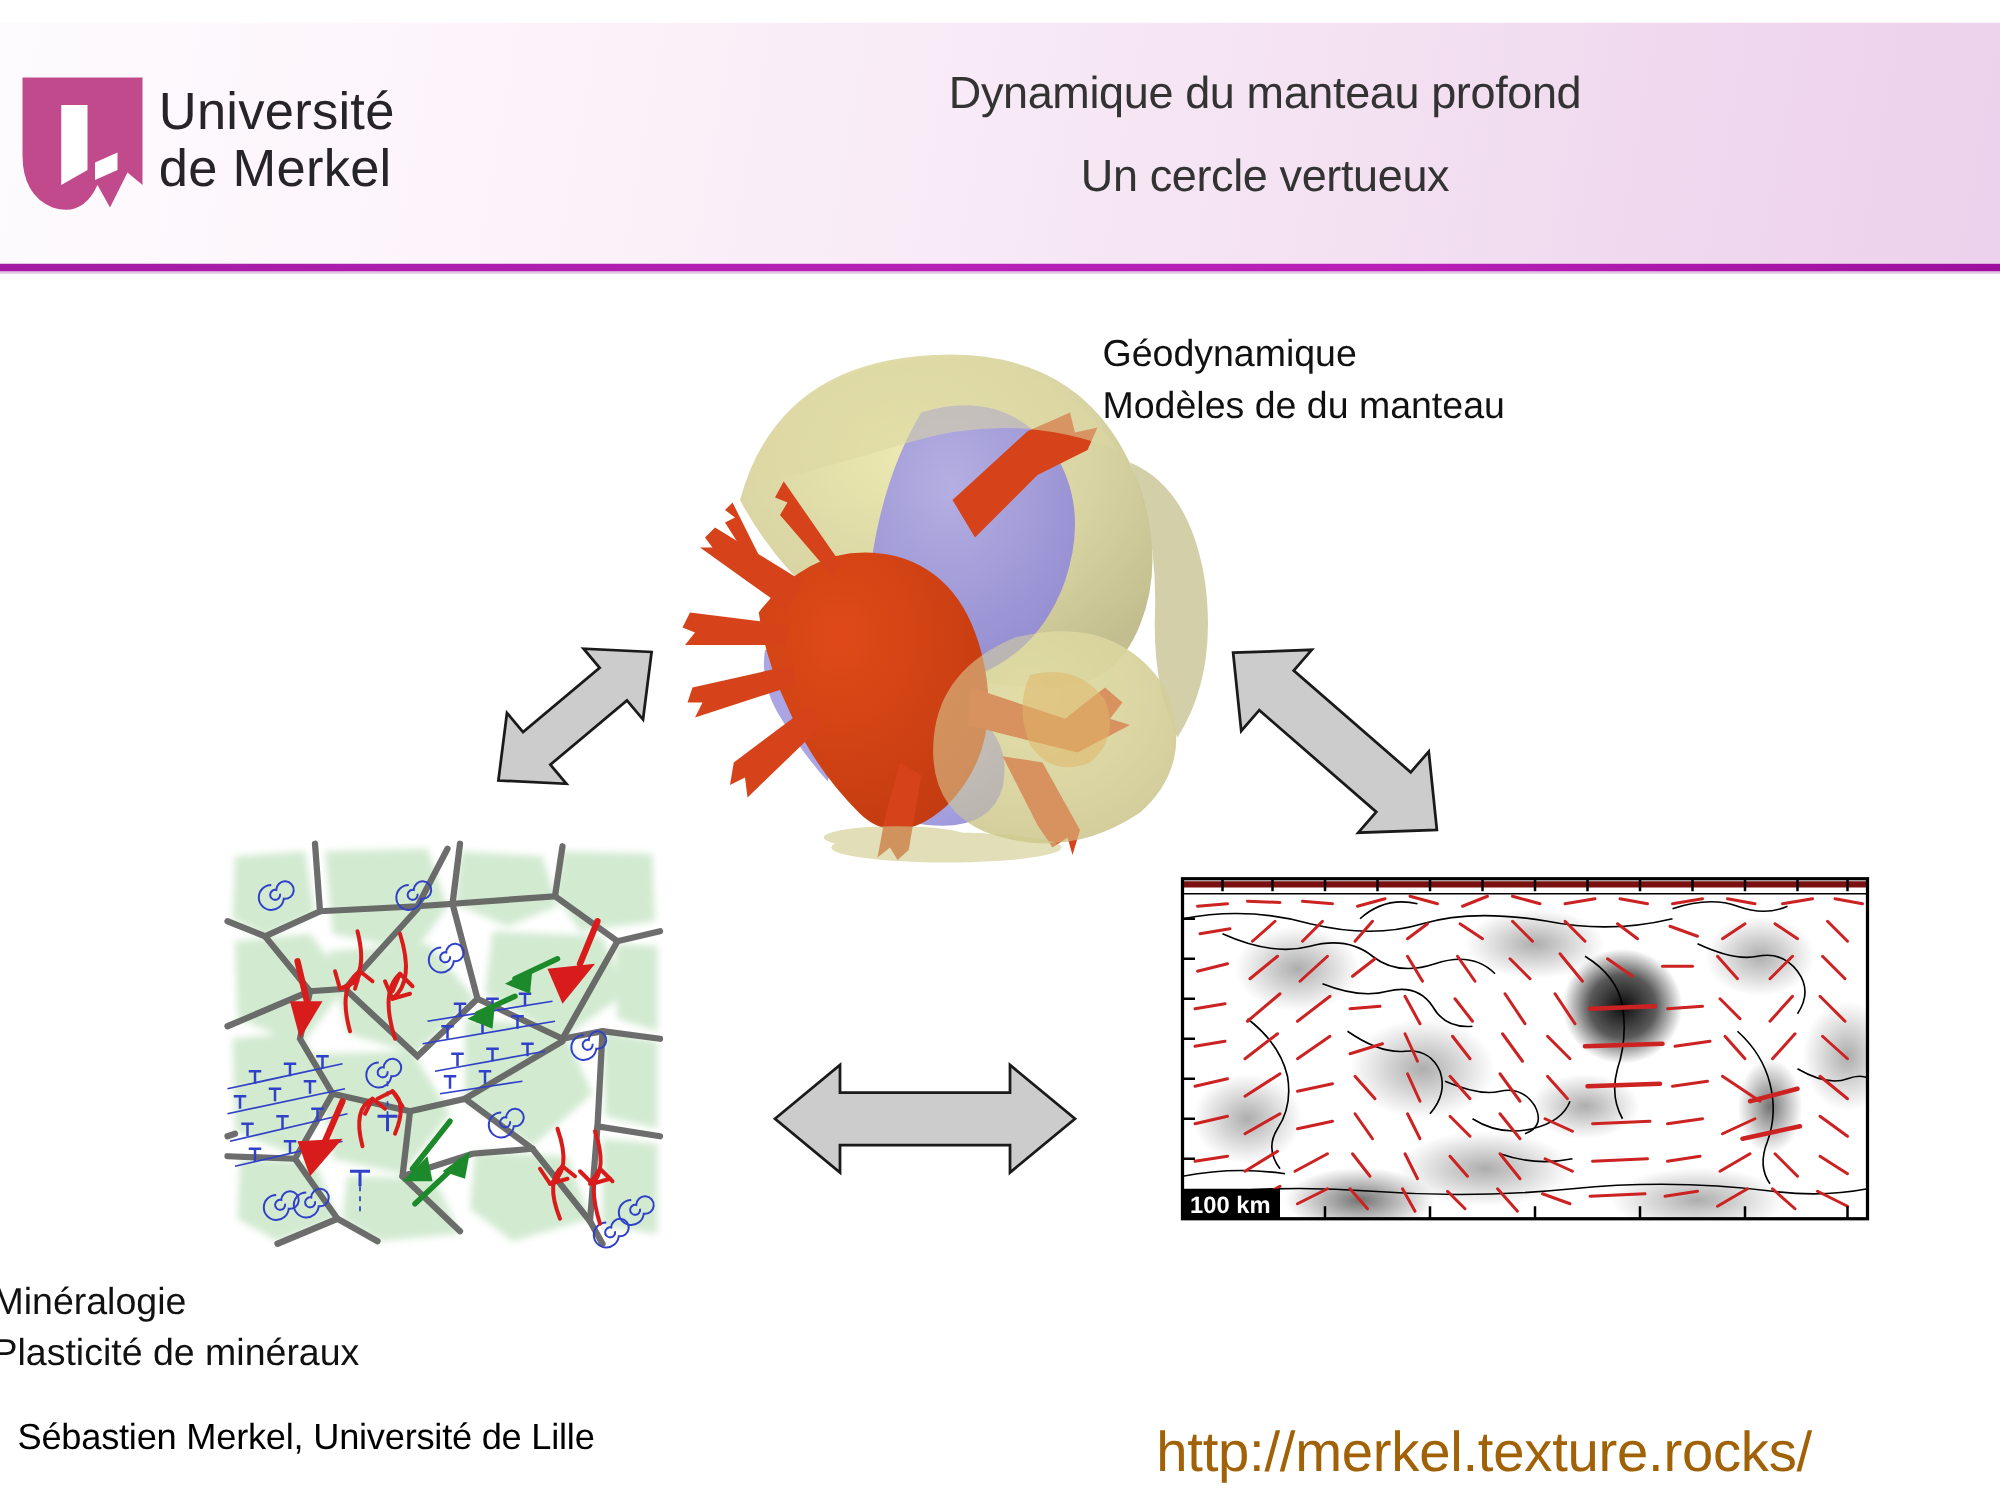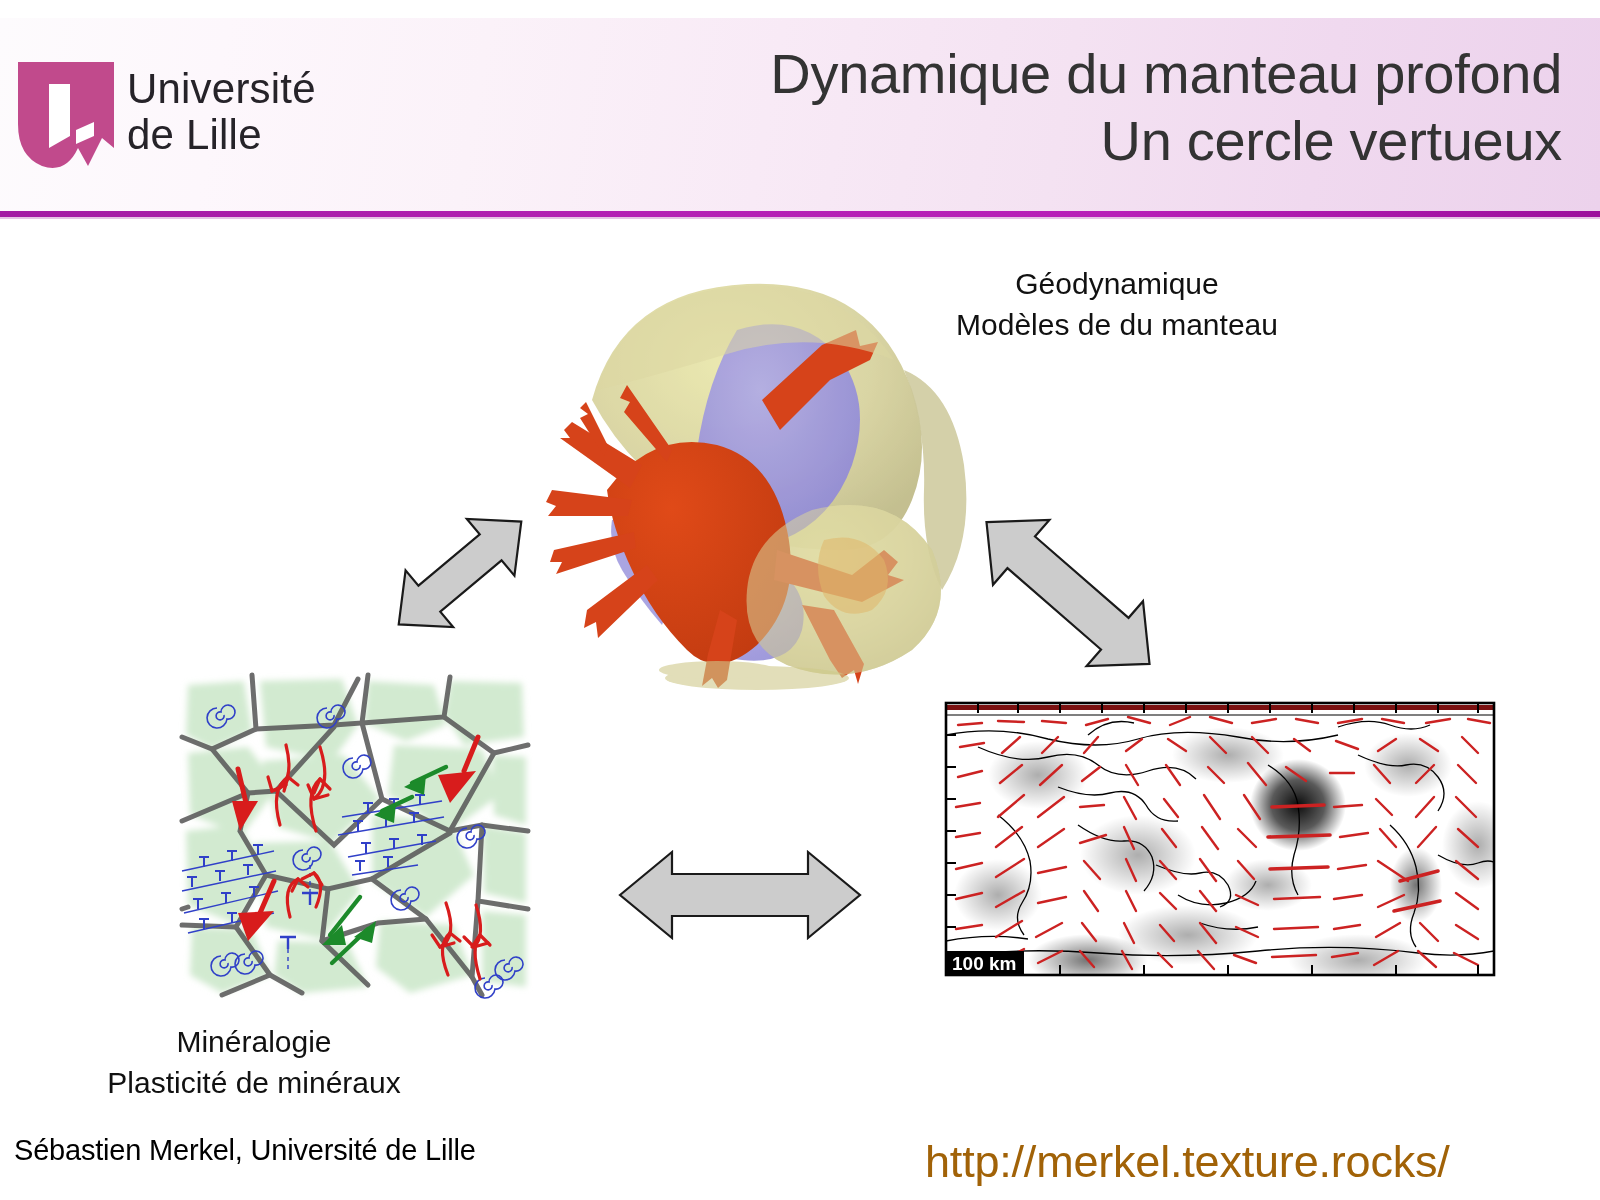--- a/index.html
+++ b/index.html
@@ -32,28 +32,28 @@
   .logo-text{
     position:absolute;left:127px;top:48px;
     font-size:42px;line-height:46px;color:#262329;font-weight:400;
     letter-spacing:.2px;
   }
   .logo-text .l2{display:block;}
 
   
   .title{
     position:absolute;right:38px;top:22px;width:1100px;
-    text-align:right;color:#333333;
-    font-size:56px;line-height:67px;font-weight:400;
+    text-align:center;color:#333333;
+    font-size:36px;line-height:67px;font-weight:400;
     letter-spacing:-.3px;
   }
   .title .t2{display:block;}
 
   
-  .lbl{position:absolute;color:#111;font-size:30px;line-height:41px;text-align:center;}
+  .lbl{position:absolute;color:#111;font-size:30px;line-height:41px;text-align:left;}
   .lbl-geo{left:882px;top:245px;width:470px;}
   .lbl-min{left:-6px;top:1003px;width:520px;}
   .lbl-sis{left:1100px;top:1000px;width:500px;}
   .lbl .l2{display:block;}
 
   
   .footer-author{
     position:absolute;left:14px;top:1116px;
     font-size:29px;color:#000000;letter-spacing:-.2px;
   }
@@ -86,21 +86,21 @@
 
   <div class="logo">
     <svg width="96" height="112" viewBox="0 0 96 112">
       <path d="M0 0 H96 V86 L84 76 L70 104 L60 86 Q48 112 24 104 Q0 94 0 62 Z" fill="#c14a8c"></path>
       <path d="M31 22 H52 V74 L31 86 Z" fill="#ffffff"></path>
       <path d="M58 68 L76 60 V74 L58 82 Z" fill="#ffffff"></path>
     </svg>
   </div>
   <div class="logo-text">
     <span>Université</span>
-    <span class="l2">de Lille</span>
+    <span class="l2">de Merkel</span>
   </div>
 
   <div class="title">
     <span>Dynamique du manteau profond</span>
     <span class="t2">Un cercle vertueux</span>
   </div>
 
   <div class="fig fig-mantle">
     <svg width="470" height="440" viewBox="0 0 470 440">
       <defs>

